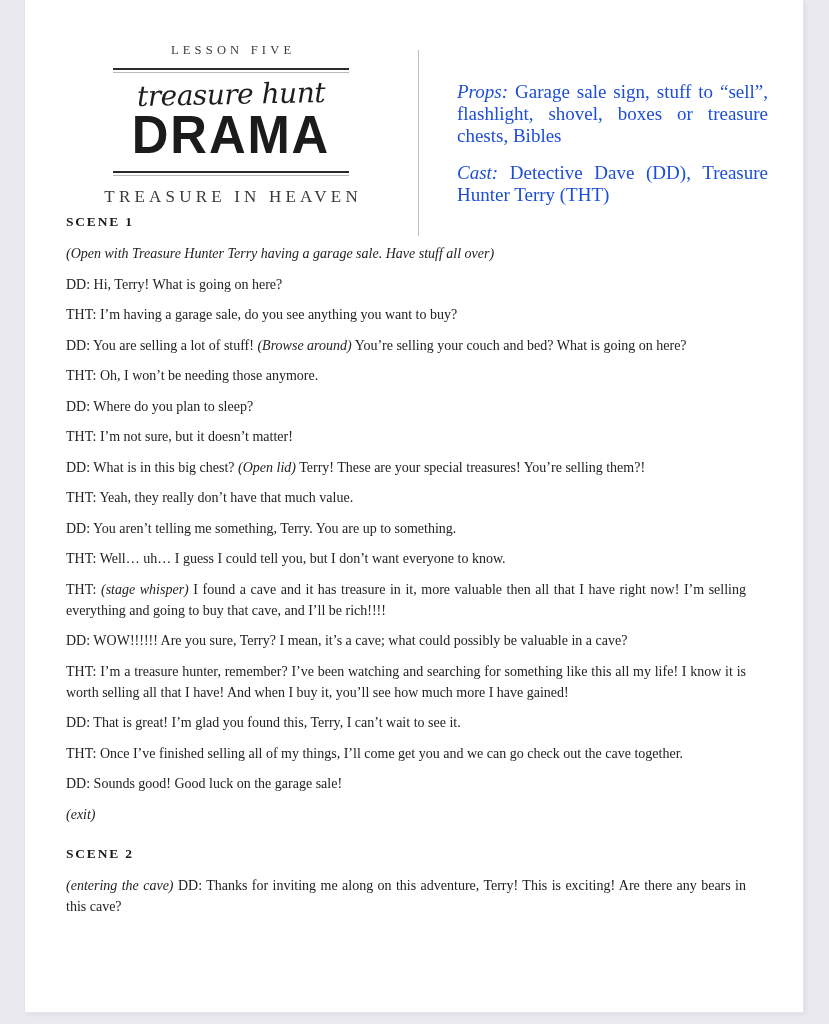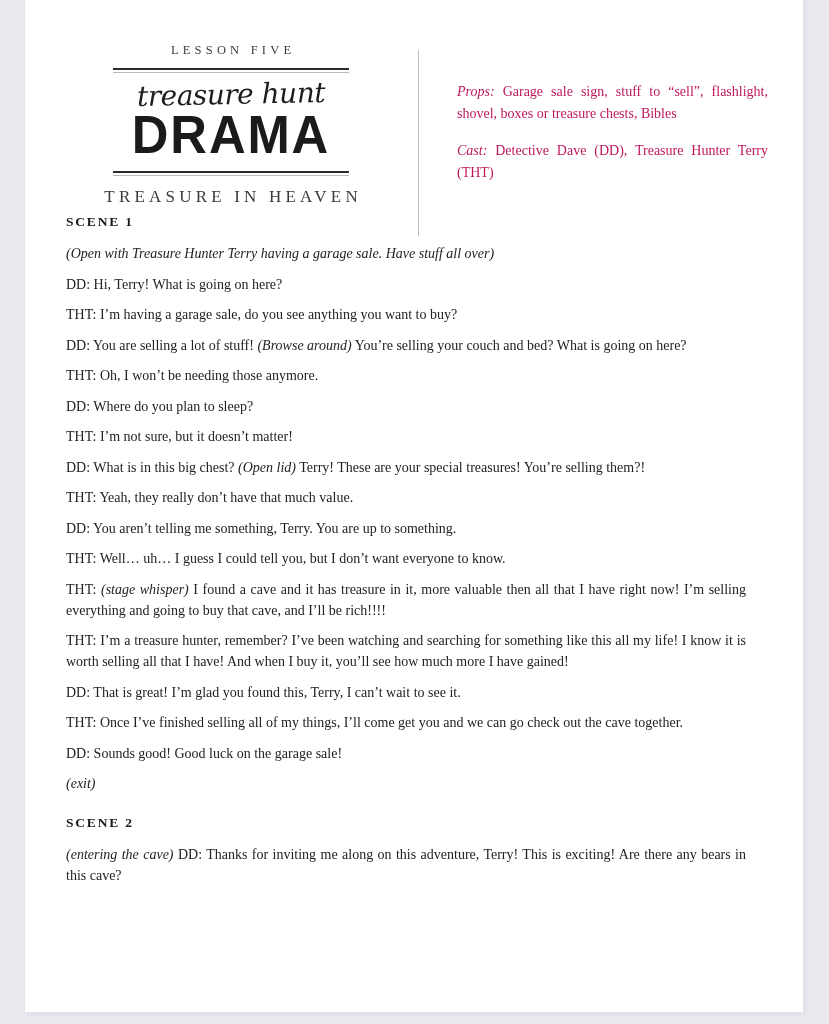--- a/index.html
+++ b/index.html
@@ -108,23 +108,23 @@
   }
 
   .header-right {
     margin-left: 61px;
     width: 311px;
     padding-top: 37px;
   }
 
   .meta-para {
     font-family: "Liberation Serif", serif;
-    font-size: 14px;
+    font-size: 19px;
     line-height: 22px;
-    color: #be185d;
+    color: #1d4ed8;
     text-align: justify;
     margin-bottom: 15px;
   }
   .meta-para:last-child { margin-bottom: 0; }
   .meta-para .lbl { font-style: italic; }
 
   
   .content {
     padding: 0 57px 0 41px;
   }
@@ -209,20 +209,21 @@
         <p class="line"><span>THT: I’m having a garage sale, do you see anything you want to buy?</span></p>
         <p class="line"><span>DD: You are selling a lot of stuff! </span><span class="it">(Browse around)</span><span> You’re selling your couch and bed? What is going on here?</span></p>
         <p class="line"><span>THT: Oh, I won’t be needing those anymore.</span></p>
         <p class="line"><span>DD: Where do you plan to sleep?</span></p>
         <p class="line"><span>THT: I’m not sure, but it doesn’t matter!</span></p>
         <p class="line"><span>DD: What is in this big chest? </span><span class="it">(Open lid)</span><span> Terry! These are your special treasures! You’re selling them?!</span></p>
         <p class="line"><span>THT: Yeah, they really don’t have that much value.</span></p>
         <p class="line"><span>DD: You aren’t telling me something, Terry. You are up to something.</span></p>
         <p class="line"><span>THT: Well… uh… I guess I could tell you, but I don’t want everyone to know.</span></p>
         <p class="line"><span>THT: </span><span class="it">(stage whisper)</span><span> I found a cave and it has treasure in it, more valuable then all that I have right now! I’m selling everything and going to buy that cave, and I’ll be rich!!!!</span></p>
+        <p class="line"><span>DD: WOW!!!!!! Are you sure, Terry? I mean, it’s a cave; what could possibly be valuable in a cave?</span></p>
         <p class="line"><span>THT: I’m a treasure hunter, remember? I’ve been watching and searching for something like this all my life! I know it is worth selling all that I have! And when I buy it, you’ll see how much more I have gained!</span></p>
         <p class="line"><span>DD: That is great! I’m glad you found this, Terry, I can’t wait to see it.</span></p>
         <p class="line"><span>THT: Once I’ve finished selling all of my things, I’ll come get you and we can go check out the cave together.</span></p>
         <p class="line"><span>DD: Sounds good! Good luck on the garage sale!</span></p>
       </div>
 
     <p class="line stage">(exit)</p>
 
     <div class="scene-heading second">SCENE 2</div>
     <div id="scene2-lines">

